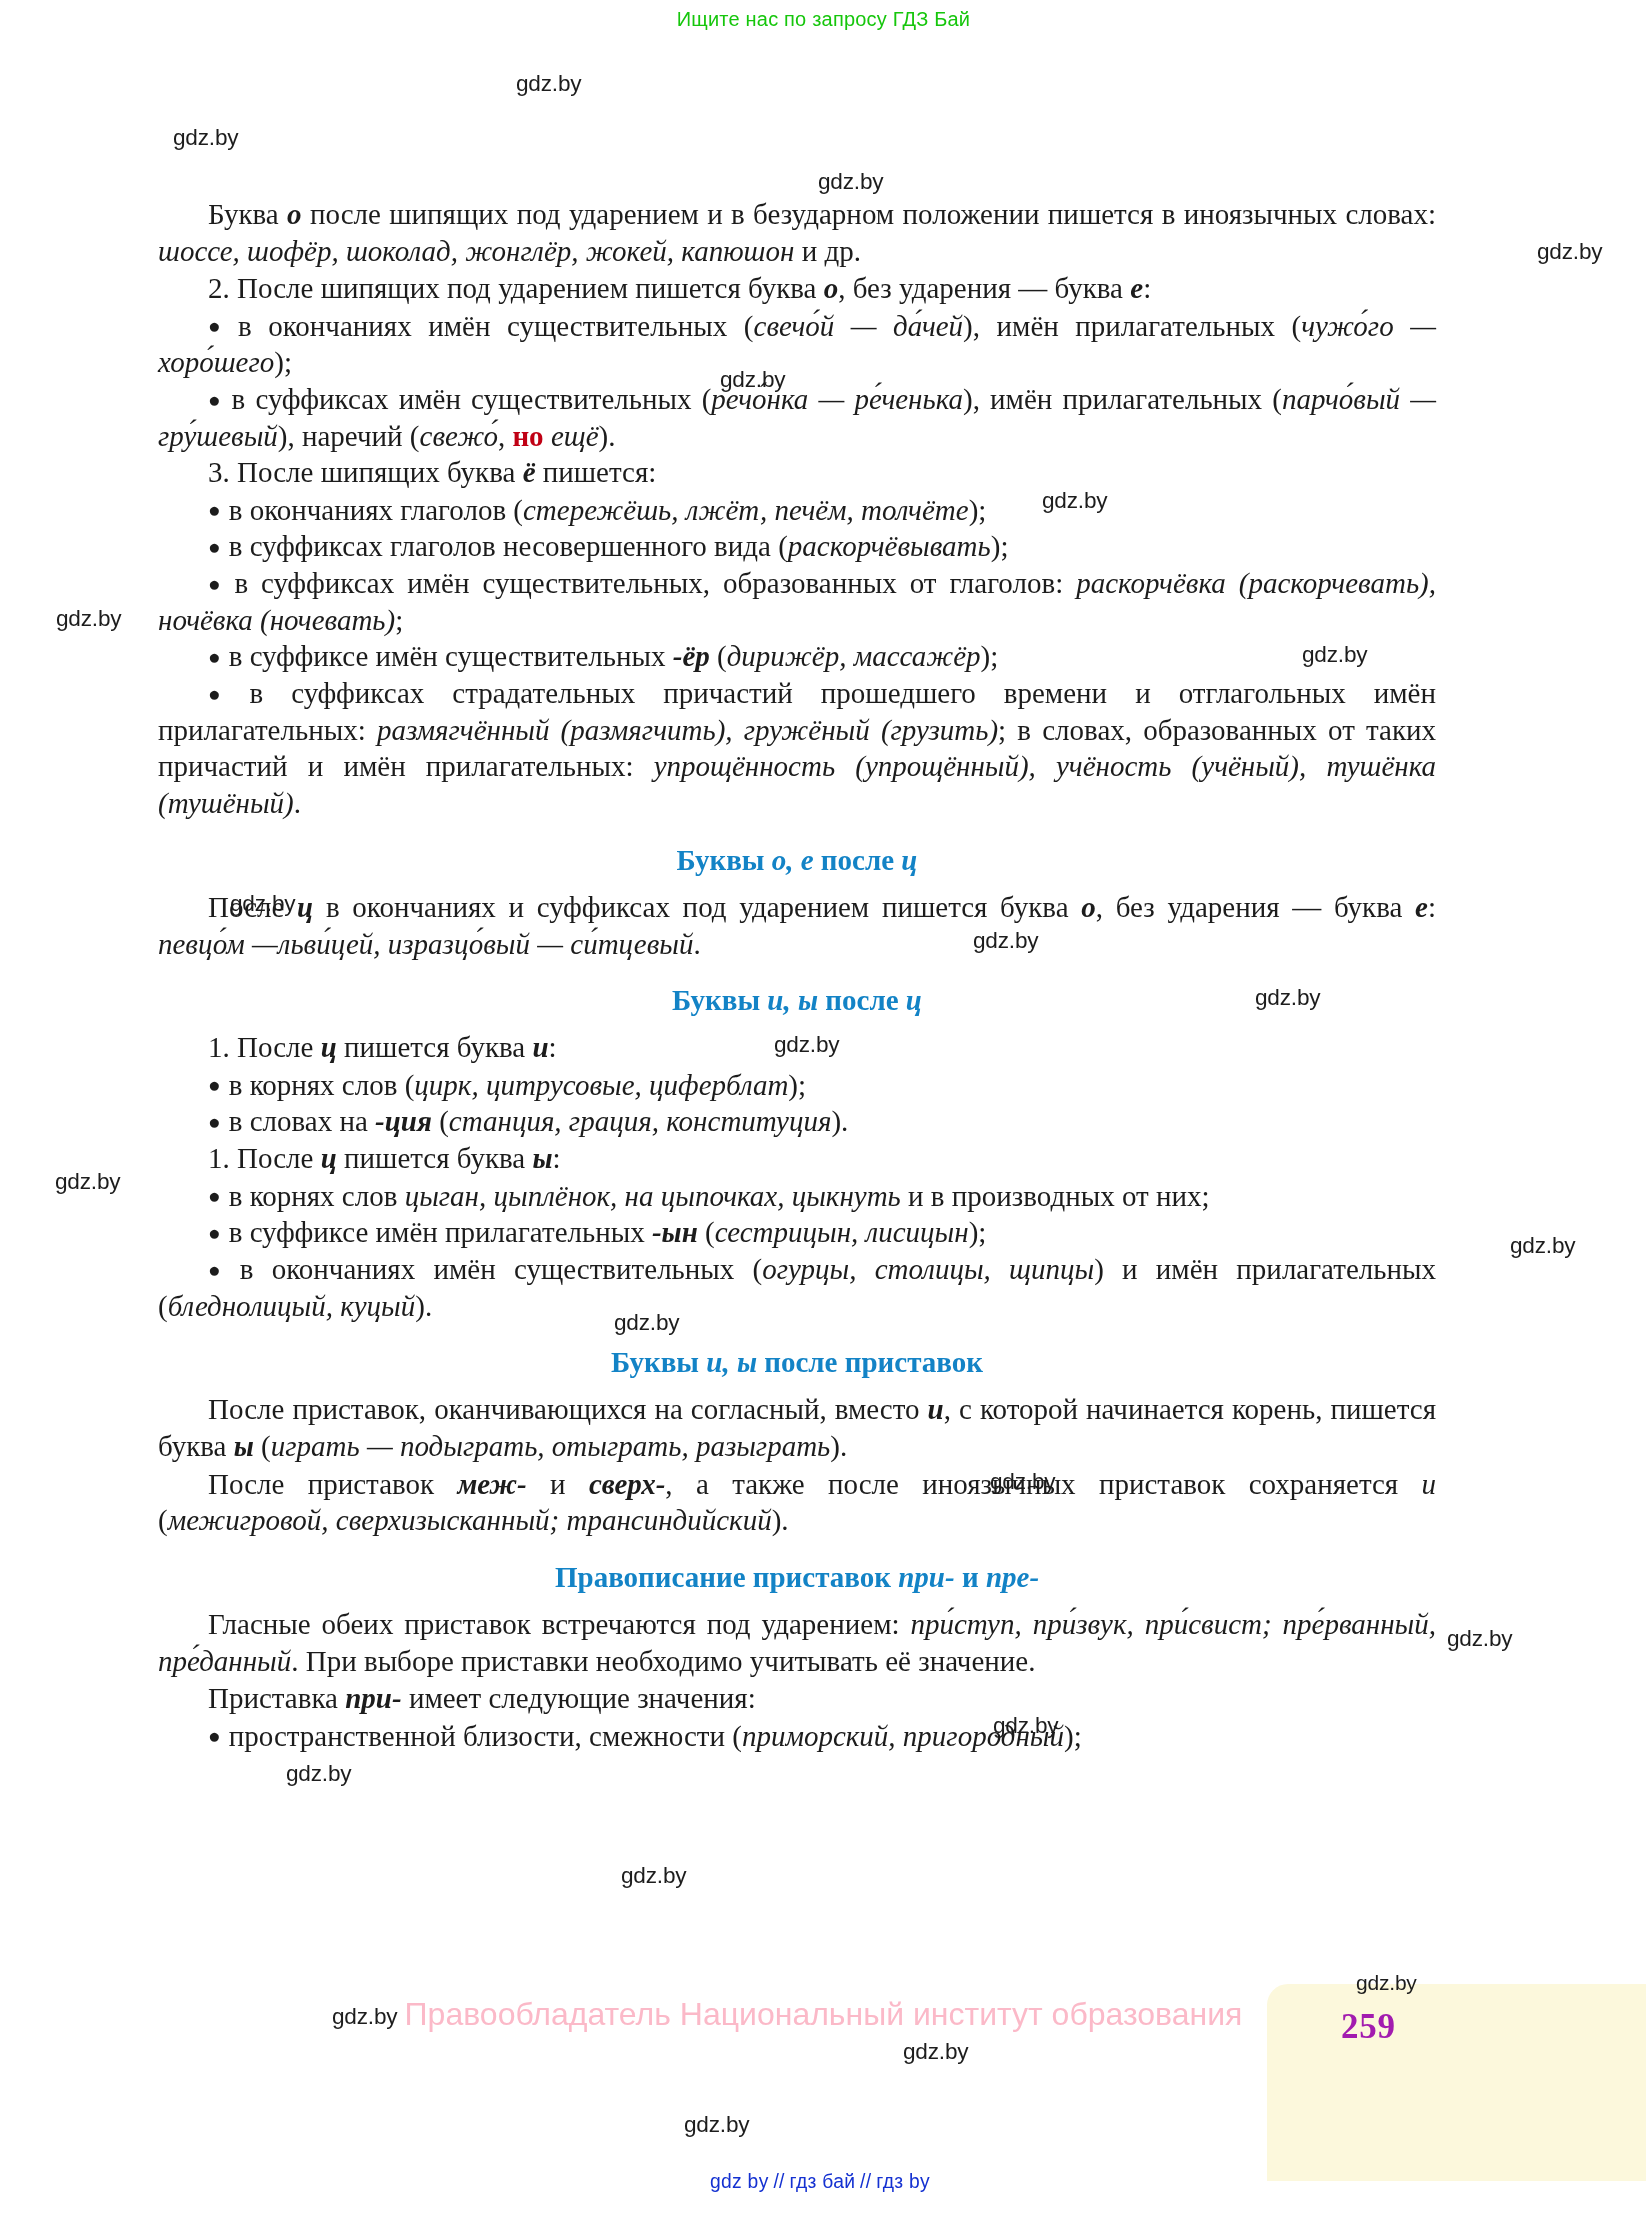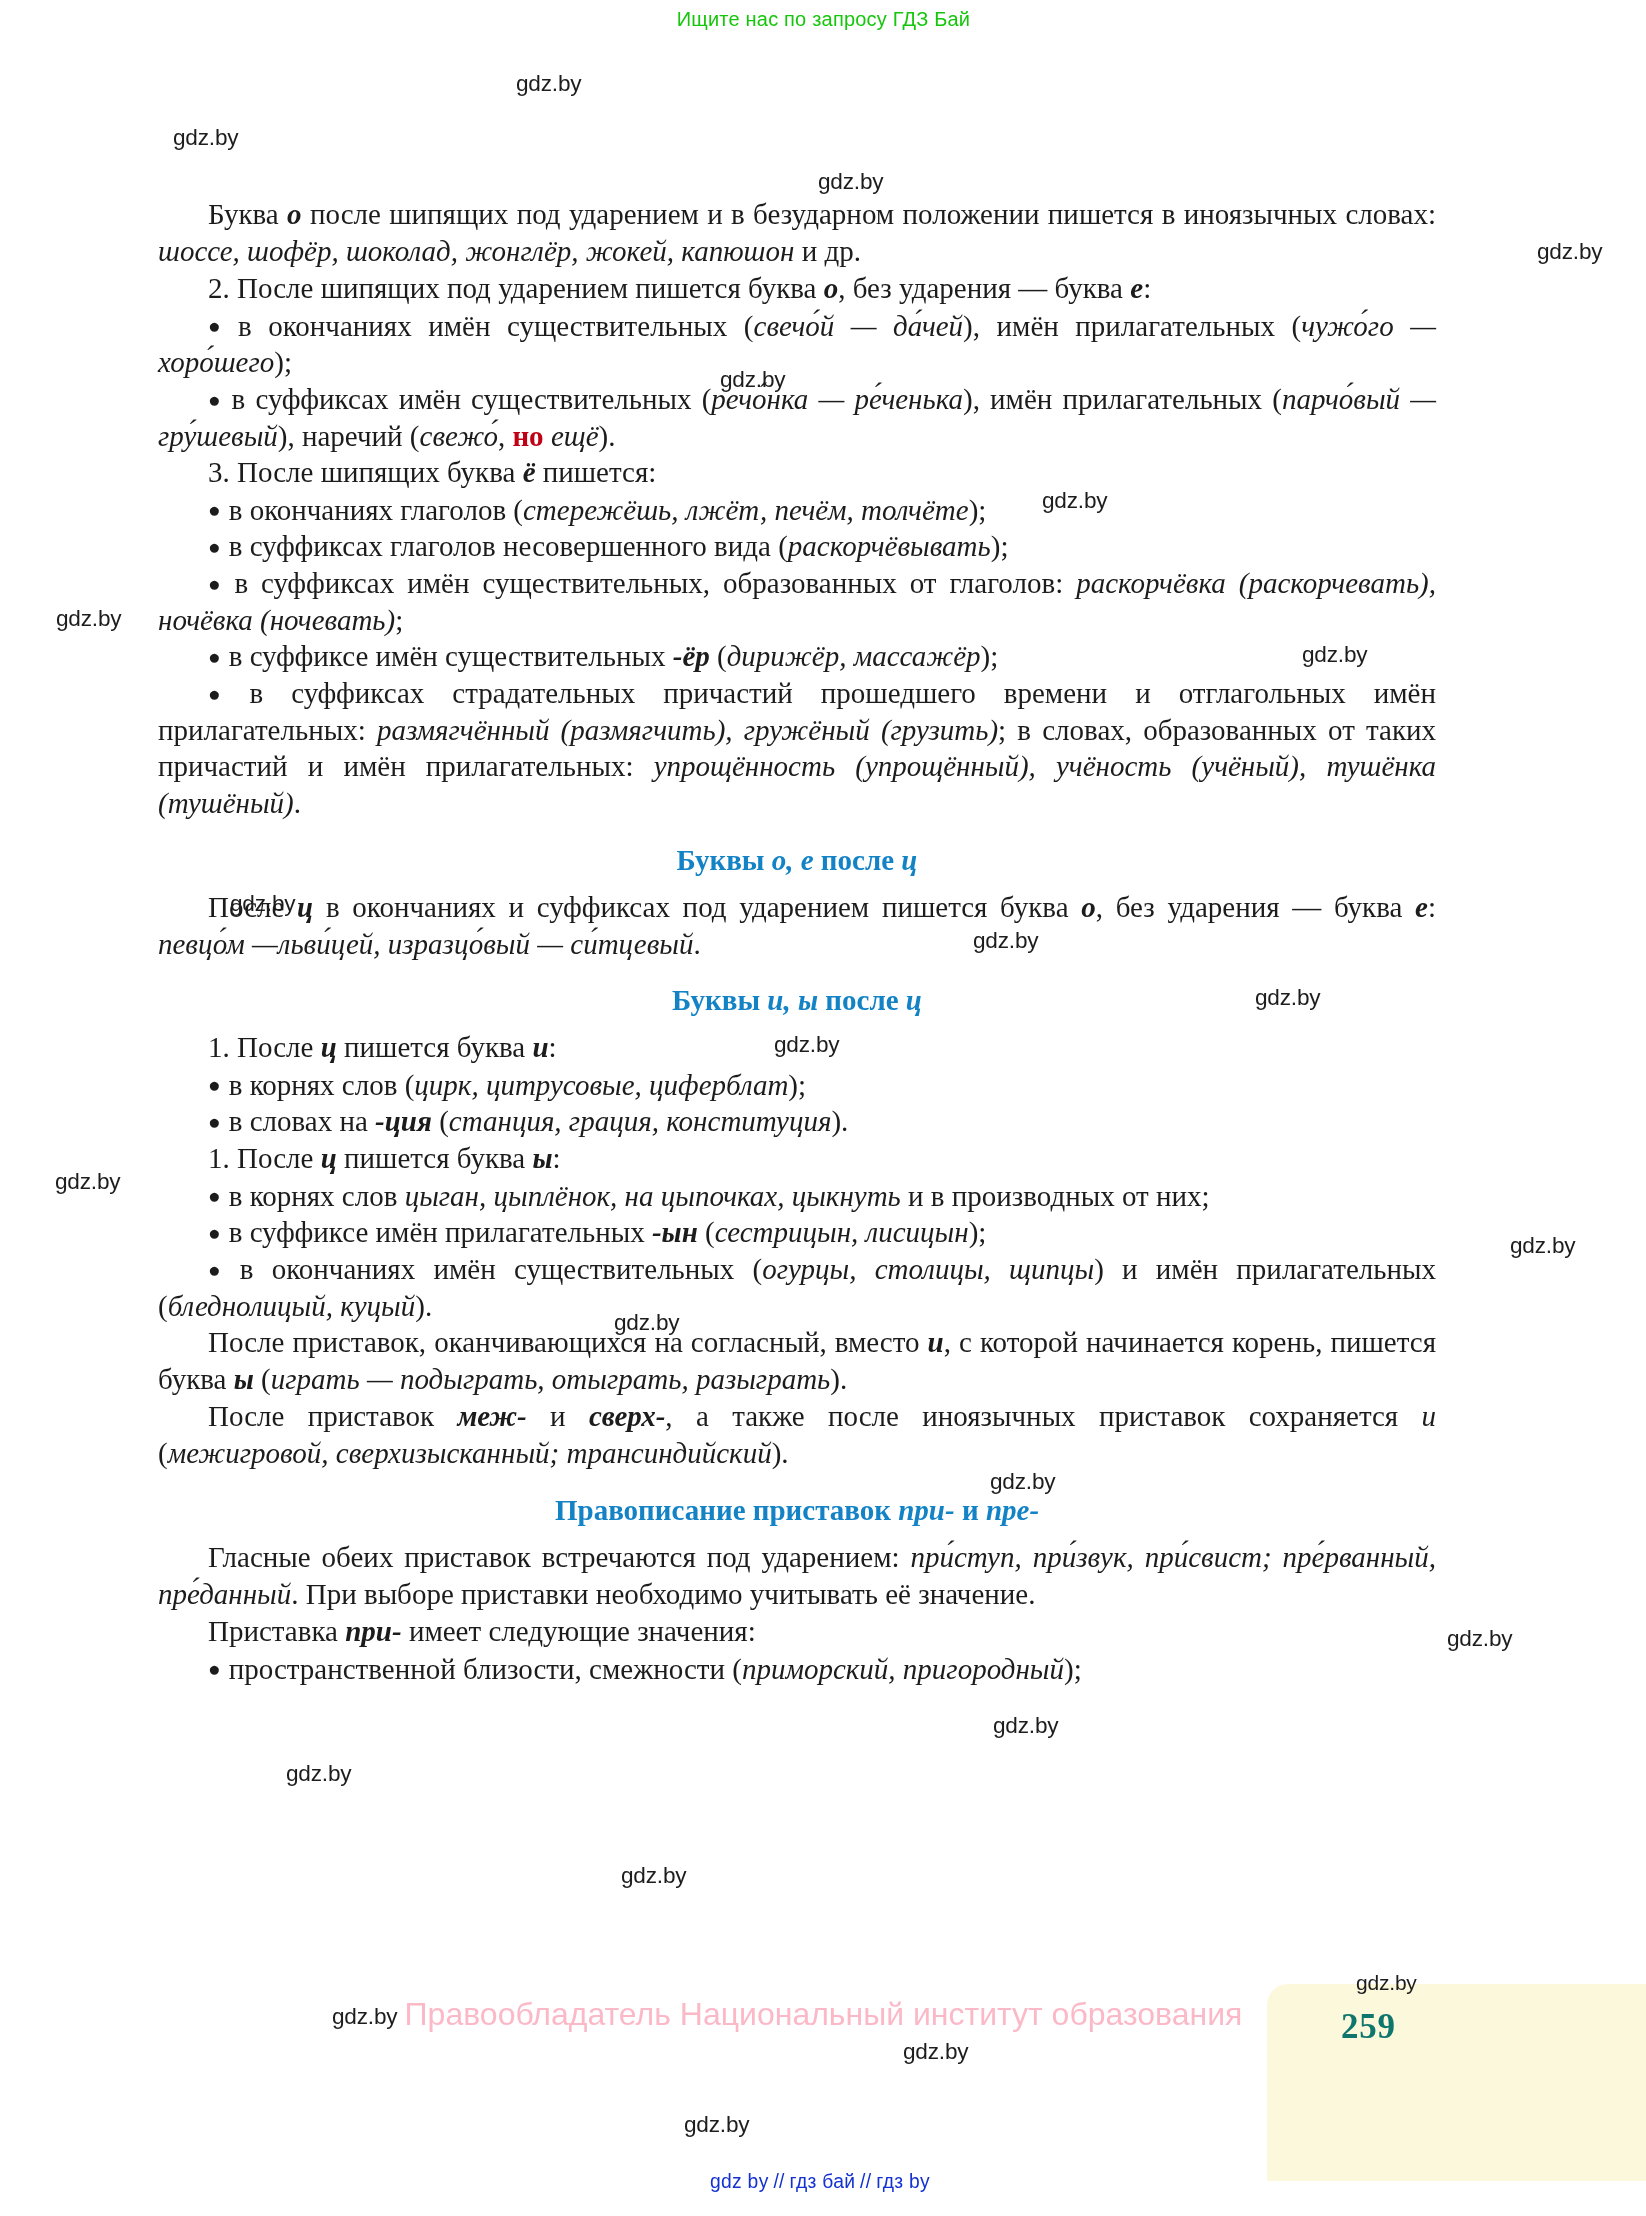--- a/index.html
+++ b/index.html
@@ -90,21 +90,21 @@
     height: 197px;
     background: #fcf8dc;
     border-top-left-radius: 21px;
   }
   .page-number {
     position: absolute;
     left: 1341px;
     top: 2007px;
     font-size: 35px;
     font-weight: bold;
-    color: #0f766e;
+    color: #a21caf;
     letter-spacing: 0.8px;
     font-family: "Liberation Serif", serif;
   }
 
   
   .copyright {
     position: absolute;
     left: 0;
     top: 1996px;
     width: 1647px;
@@ -180,20 +180,21 @@
   <p class="bullet-row"><span class="dot">●</span><span>в словах на </span><b class="bi">-ция</b><span> (</span><i>станция, грация, конституция</i><span>).</span></p>
 
   <p class="para indent"><span>1. После </span><b class="bi">ц</b><span> пишется буква </span><b class="bi">ы</b><span>:</span></p>
 
   <p class="bullet-row"><span class="dot">●</span><span>в корнях слов </span><i>цыган, цыплёнок, на цыпочках, цыкнуть</i><span> и в производных от них;</span></p>
 
   <p class="bullet-row"><span class="dot">●</span><span>в суффиксе имён прилагательных </span><b class="bi">-ын</b><span> (</span><i>сестрицын, лисицын</i><span>);</span></p>
 
   <p class="bullet-row"><span class="dot">●</span><span>в окончаниях имён существительных (</span><i>огурцы, столицы, щипцы</i><span>) и имён прилагательных (</span><i>бледнолицый, куцый</i><span>).</span></p>
 
+  <div class="section-head"><span>Буквы </span><span class="it">и, ы</span><span> после приставок</span></div>
 
   <p class="para indent"><span>После приставок, оканчивающихся на согласный, вместо </span><b class="bi">и</b><span>, с которой начинается корень, пишется буква </span><b class="bi">ы</b><span> (</span><i>играть — подыграть, отыграть, разыграть</i><span>).</span></p>
 
   <p class="para indent"><span>После приставок </span><b class="bi">меж-</b><span> и </span><b class="bi">сверх-</b><span>, а также после иноязычных приставок сохраняется </span><i>и</i><span> (</span><i>межигровой, сверхизысканный; трансиндийский</i><span>).</span></p>
 
   <div class="section-head"><span>Правописание приставок </span><span class="it">при-</span><span> и </span><span class="it">пре-</span></div>
 
   <p class="para indent"><span>Гласные обеих приставок встречаются под ударением: </span><i>при́ступ, при́звук, при́свист; пре́рванный, пре́данный</i><span>. При выборе приставки необходимо учитывать её значение.</span></p>
 
   <p class="para indent"><span>Приставка </span><b class="bi">при-</b><span> имеет следующие значения:</span></p>

